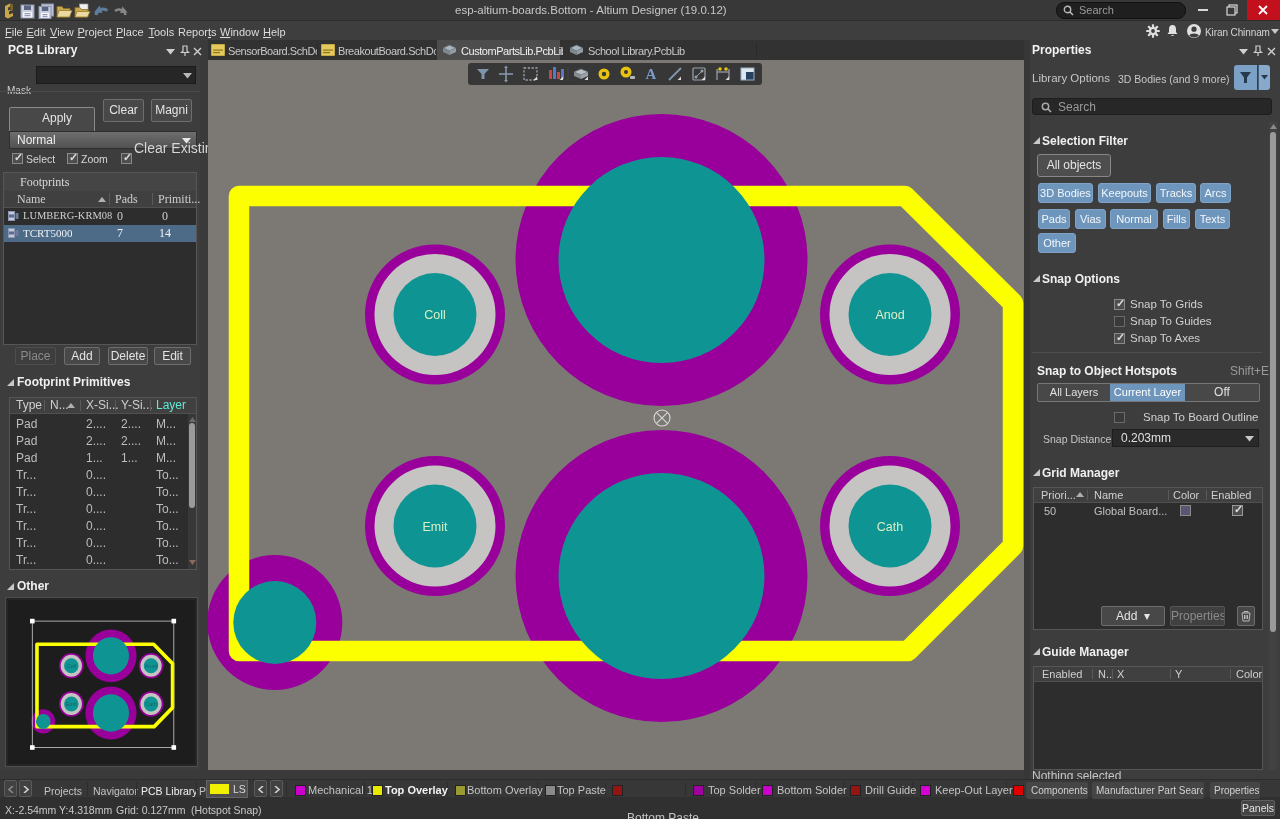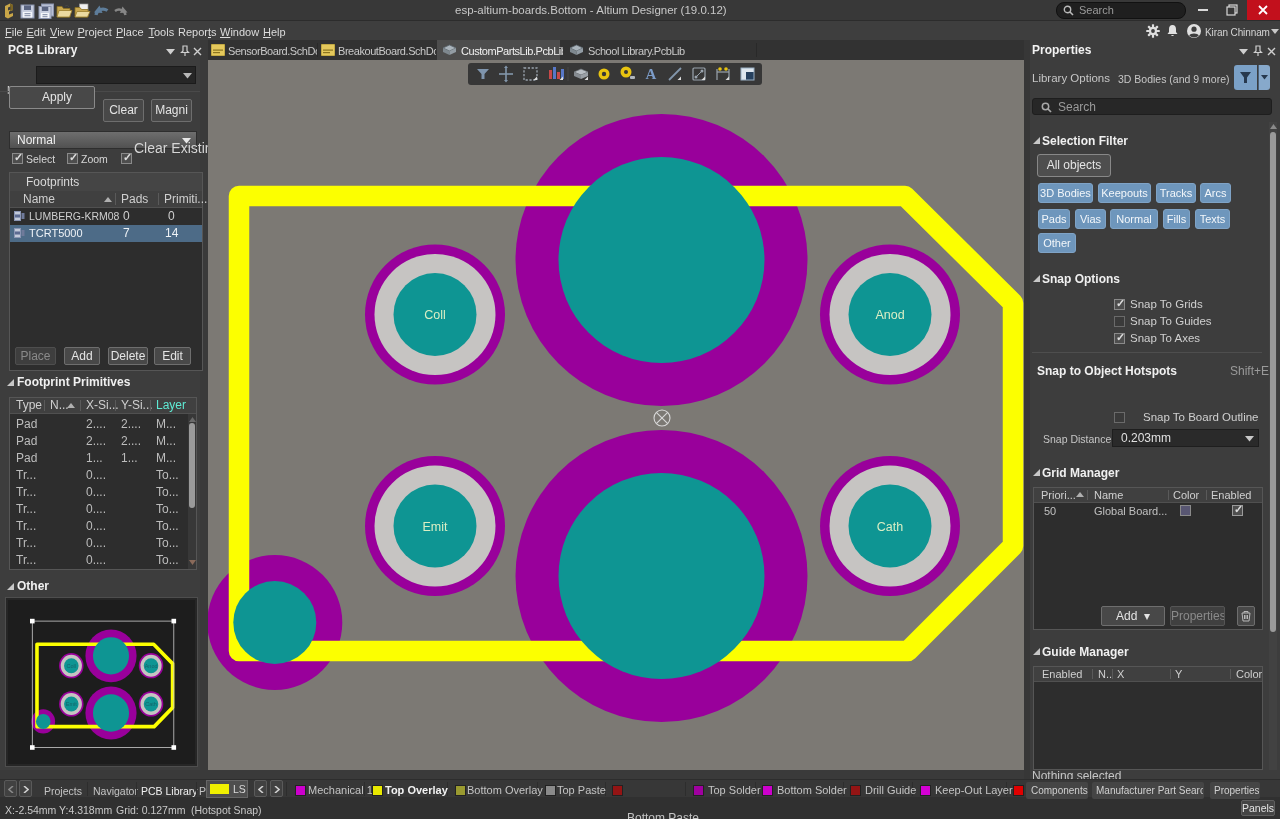--- a/index.html
+++ b/index.html
@@ -176,21 +176,21 @@
       </svg>
 
     <div class="abs" style="left:7px;top:45px;color:#cfcfcf;font-size:10px;">Mask</div>
     <div class="abs" style="left:36px;top:26px;width:160px;height:18px;background:#262626;border:1px solid #1b1b1b;box-sizing:border-box;">
       <svg class="abs" style="left:146px;top:6px;" width="9" height="6" viewBox="0 0 9 6">
           <path d="M0 0 L9 0 L4.5 5.5 Z" fill="#b8b8b8"></path>
         </svg>
     </div>
     <div class="abs" style="left:0px;top:51px;width:200px;height:1px;background:#4a4a4a;"></div>
 
-    <div class="btn" style="left:9px;top:46px;width:86px;height:23px;line-height:21px;border-color:#8a8a8a;padding-left:10px;">Apply</div>
+    <div class="btn" style="left:9px;top:67px;width:86px;height:41px;line-height:21px;border-color:#8a8a8a;padding-left:10px;">Apply</div>
     <div class="btn" style="left:103px;top:59px;width:41px;height:23px;line-height:21px;">Clear</div>
     <div class="btn" style="left:151px;top:59px;width:41px;height:23px;line-height:21px;">Magni</div>
 
     <div class="abs" style="left:9px;top:91px;width:188px;height:18px;background:linear-gradient(#6e6e6e,#515151);border:1px solid #2e2e2e;box-sizing:border-box;">
       <div class="abs" style="left:7px;top:1px;color:#f0f0f0;">Normal</div>
       <svg class="abs" style="left:172px;top:6px;" width="9" height="6" viewBox="0 0 9 6">
           <path d="M0 0 L9 0 L4.5 5.5 Z" fill="#e8e8e8"></path>
         </svg>
     </div>
 
@@ -200,21 +200,21 @@
     <div class="abs" style="left:26px;top:113px;color:#d6d6d6;font-size:10.5px;">Select</div>
     <div class="cb" style="left:67px;top:113px;">
         <span class="tick">✓</span>
       </div>
     <div class="abs" style="left:81px;top:113px;color:#d6d6d6;font-size:10.5px;">Zoom</div>
     <div class="cb" style="left:121px;top:113px;">
         <span class="tick">✓</span>
       </div>
     <div class="abs" style="left:134px;top:100px;color:#d6d6d6;font-size:14px;">Clear Existing</div>
 
-    <div class="abs" style="left:9px;top:132px;width:194px;height:199px;background:#2d2d2d;border:1px solid #565656;box-sizing:border-box;">
+    <div class="abs" style="left:3px;top:132px;width:194px;height:173px;background:#2d2d2d;border:1px solid #565656;box-sizing:border-box;font-family:Liberation Serif, serif;">
       <div class="abs" style="left:0;top:0;width:192px;height:18px;background:#454545;border-bottom:1px solid #555;">
         <div class="abs" style="left:16px;top:2px;color:#d9d9d9;">Footprints</div>
       </div>
       <div class="abs" style="left:0;top:18px;width:192px;height:16px;background:#404040;border-bottom:1px solid #505050;">
         <div class="abs" style="left:13px;top:1px;color:#cfcfcf;">Name</div>
         <svg class="abs" style="left:94px;top:6px;" width="8" height="5" viewBox="0 0 8 5">
             <path d="M0 5 L8 5 L4 0 Z" fill="#b0b0b0"></path>
           </svg>
         <div class="colsep" style="left:105px;top:2px;height:12px;"></div>
         <div class="abs" style="left:111px;top:1px;color:#cfcfcf;">Pads</div>
@@ -519,20 +519,25 @@
     <div class="abs" style="left:100px;top:258px;color:#d0d0d0;font-size:11.5px;">Snap To Grids</div>
     <div class="cb" style="left:84px;top:276px;background:#3a3a3a;border-color:#6a6a6a;"></div>
     <div class="abs" style="left:100px;top:275px;color:#d0d0d0;font-size:11.5px;">Snap To Guides</div>
     <div class="cb" style="left:84px;top:293px;">
         <span class="tick">✓</span>
       </div>
     <div class="abs" style="left:100px;top:292px;color:#d0d0d0;font-size:11.5px;">Snap To Axes</div>
     <div class="abs" style="left:2px;top:312px;width:230px;height:1px;background:#4e4e4e;"></div>
     <div class="sechdr" style="left:7px;top:324px;">Snap to Object Hotspots</div>
     <div class="abs" style="left:200px;top:324px;color:#9a9a9a;">Shift+E</div>
+    <div class="abs" style="left:7px;top:343px;width:223px;height:19px;background:#484848;border:1px solid #777;box-sizing:border-box;border-radius:2px;">
+      <div class="abs" style="left:0;top:0;width:72px;height:17px;line-height:17px;text-align:center;color:#e0e0e0;font-size:11px;">All Layers</div>
+      <div class="abs" style="left:72px;top:0;width:75px;height:17px;line-height:17px;text-align:center;background:#6e96bc;color:#fff;font-size:11px;">Current Layer</div>
+      <div class="abs" style="left:147px;top:0;width:74px;height:17px;line-height:17px;text-align:center;color:#e0e0e0;">Off</div>
+    </div>
     <div class="cb" style="left:84px;top:372px;background:#3a3a3a;border-color:#6a6a6a;"></div>
     <div class="abs" style="left:100px;top:371px;color:#d0d0d0;font-size:11.5px;margin-left:13px;">Snap To Board Outline</div>
     <div class="abs" style="left:13px;top:393px;color:#c6c6c6;font-size:10.5px;">Snap Distance</div>
     <div class="abs" style="left:82px;top:389px;width:147px;height:18px;background:#2a2a2a;border:1px solid #1e1e1e;box-sizing:border-box;">
       <div class="abs" style="left:8px;top:1px;color:#e0e0e0;">0.203mm</div>
       <svg class="abs" style="left:132px;top:6px;" width="9" height="6" viewBox="0 0 9 6">
           <path d="M0 0 L9 0 L4.5 5.5 Z" fill="#c8c8c8"></path>
         </svg>
     </div>
 

